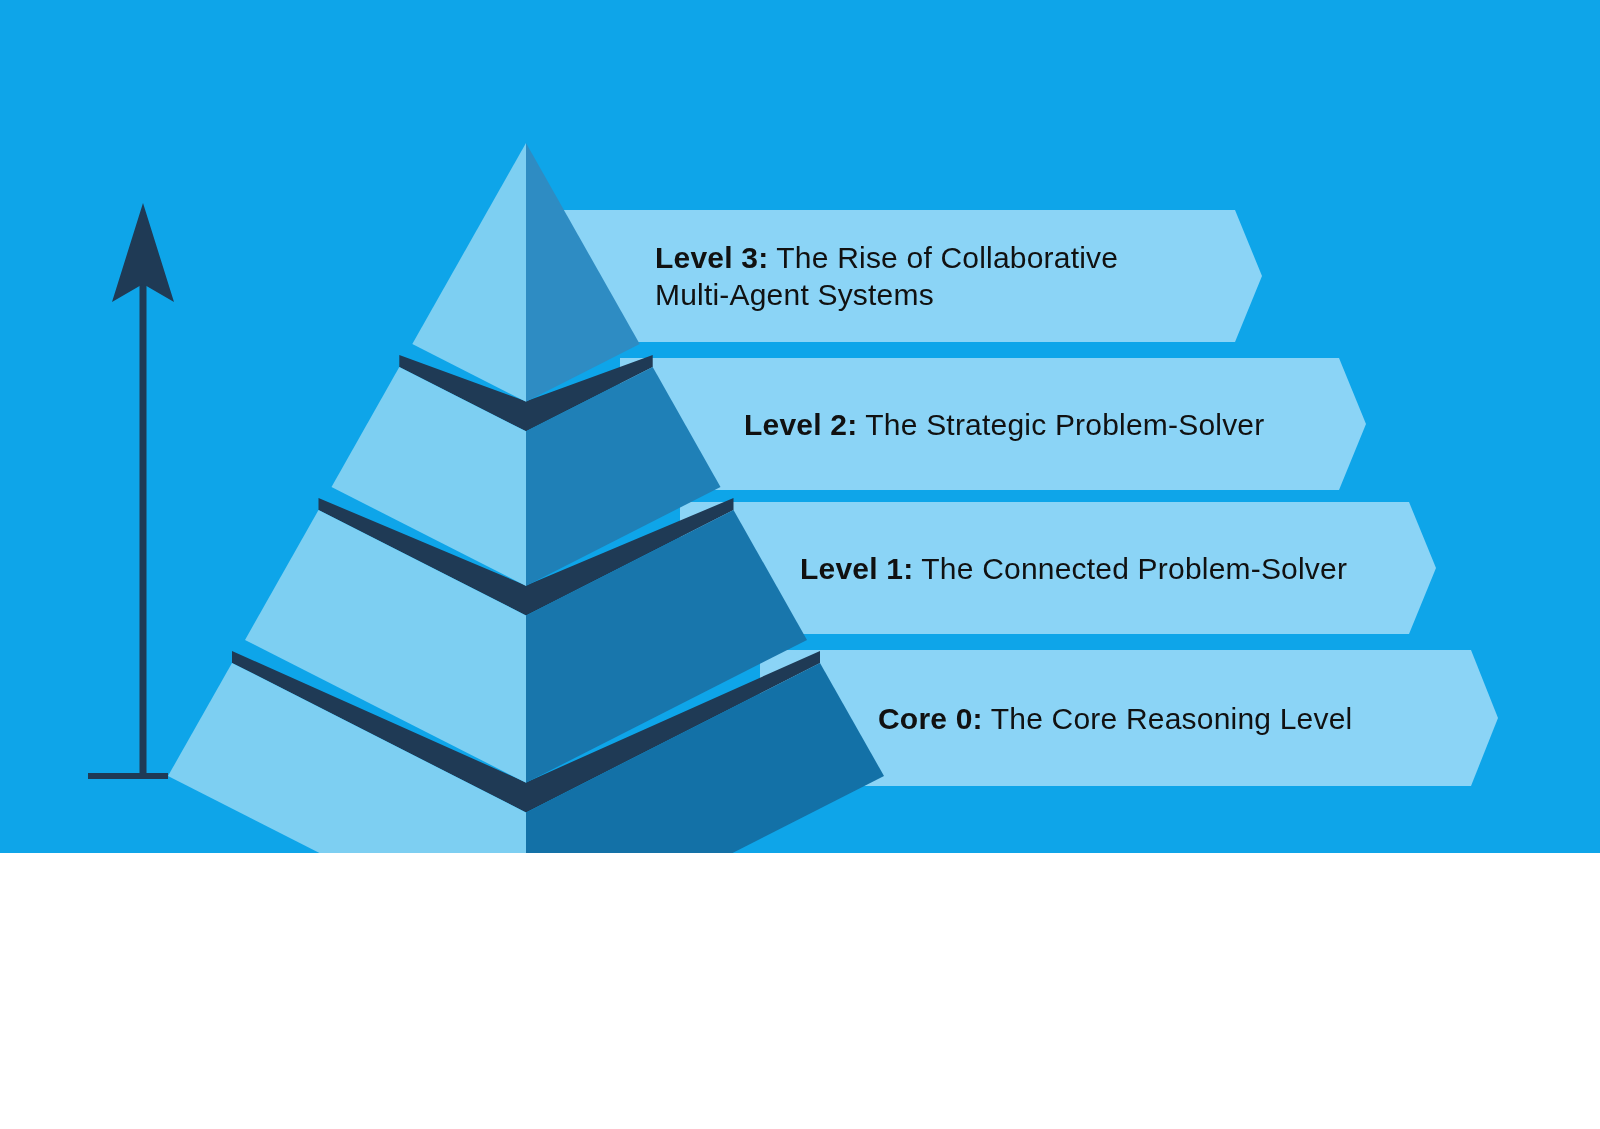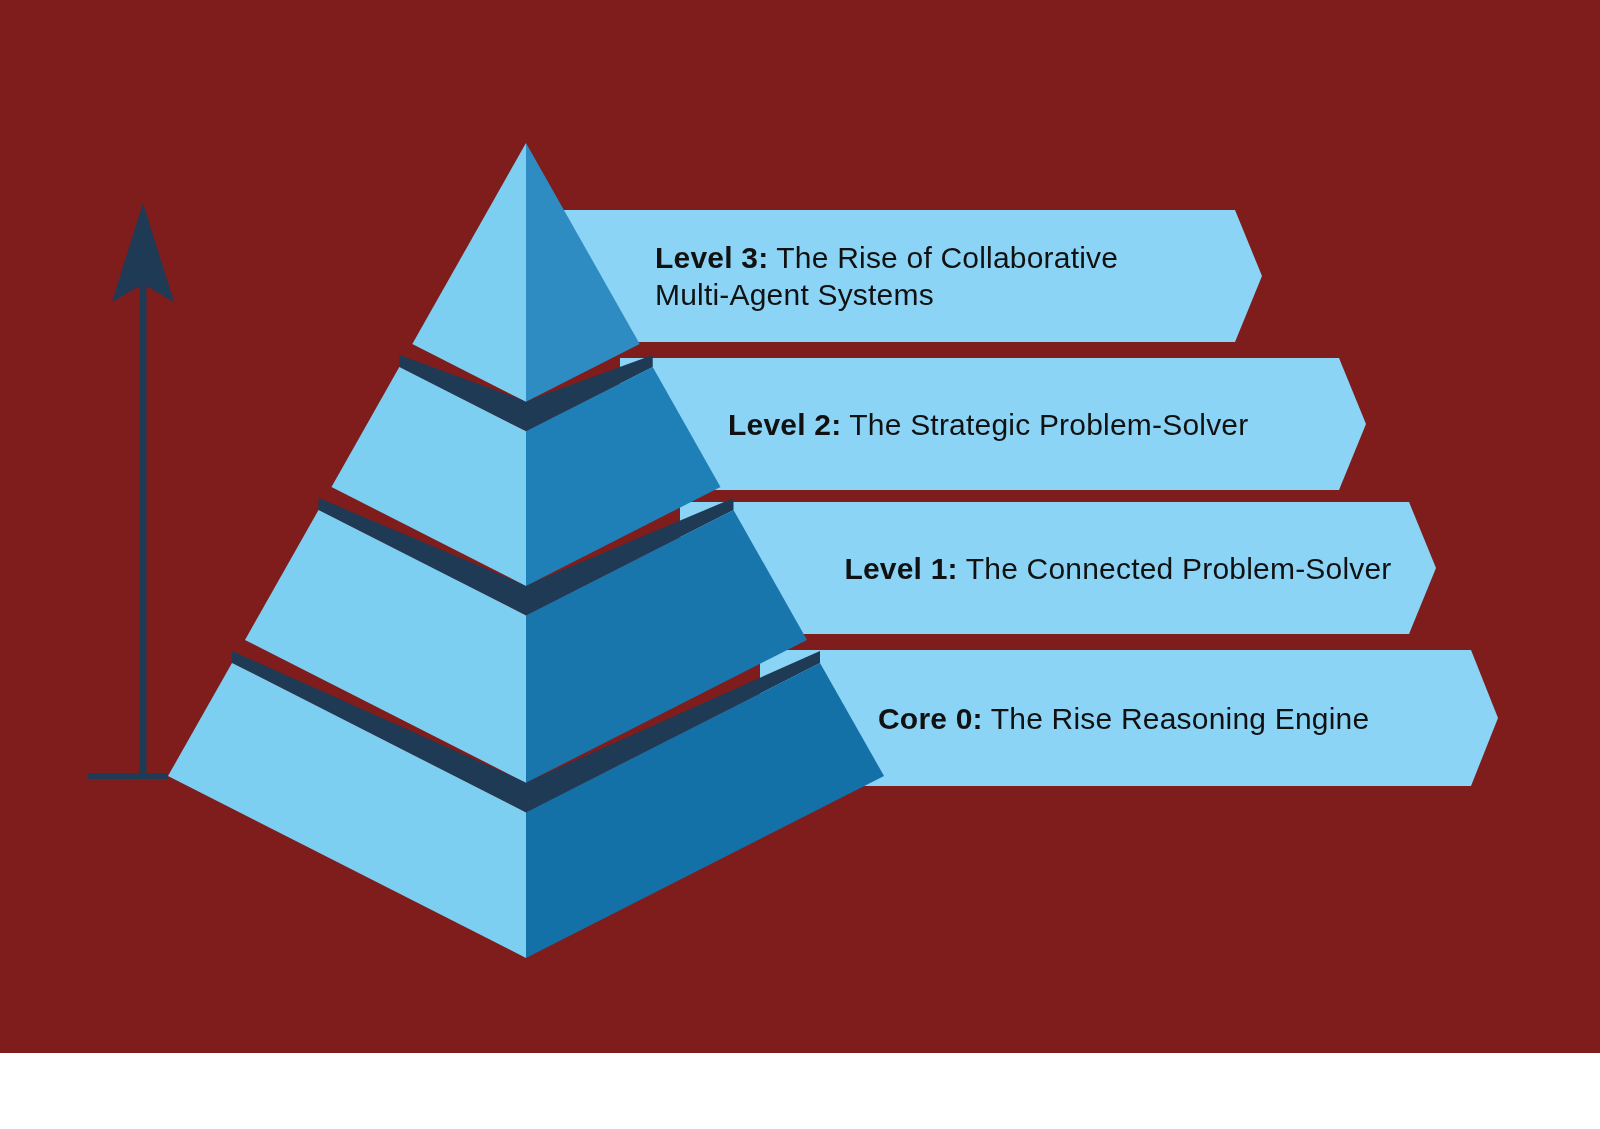--- a/index.html
+++ b/index.html
@@ -1,21 +1,21 @@
 <!DOCTYPE html>
 <html><head>
 <meta charset="utf-8">
 <style>
   html, body { margin: 0; padding: 0; }
   body { font-family: "Liberation Sans", sans-serif; }
   #stage {
     position: relative;
     width: 1600px;
-    height: 1053px;
-    background: #7f1d1d;
+    height: 853px;
+    background: #0ea5e9;
     overflow: hidden;
   }
   #pyramid-svg {
     position: absolute;
     left: 0; top: 0;
     width: 1600px; height: 1129px;
     z-index: 2;
     pointer-events: none;
   }
   .banner {
@@ -27,43 +27,43 @@
     clip-path: polygon(0 0, calc(100% - 27px) 0, 100% 50%, calc(100% - 27px) 100%, 0 100%);
   }
   .banner .txt {
     font-size: 30px;
     line-height: 37px;
     letter-spacing: 0.2px;
   }
   .banner .txt strong { font-weight: bold; }
   #banner-l3 { left: 560px; top: 210px;  width: 702px; height: 132px; padding-left: 95px; }
   #banner-l2 { left: 620px; top: 358px;  width: 746px; height: 132px; padding-left: 108px; }
-  #banner-l1 { left: 680px; top: 502px;  width: 756px; height: 132px; padding-left: 120px; justify-content: center; }
+  #banner-l1 { left: 680px; top: 502px;  width: 756px; height: 132px; padding-left: 120px; }
   #banner-l0 { left: 760px; top: 650px;  width: 738px; height: 136px; padding-left: 118px; }
   #banner-l3 .txt { max-width: 520px; }
 </style>
 </head>
 <body>
 
 <div id="stage">
 
   <div class="banner" id="banner-l3" style="background: rgb(139, 212, 246);">
     <div class="txt" style="color: rgb(17, 17, 17);"><strong>Level 3:</strong> <span>The Rise of Collaborative Multi-Agent Systems</span></div>
   </div>
 
   <div class="banner" id="banner-l2" style="background: rgb(139, 212, 246);">
-    <div class="txt" style="color: rgb(17, 17, 17);"><strong>Level 2:</strong> <span>The Strategic Problem-Solver</span></div>
+    <div class="txt" style="color: rgb(17, 17, 17); margin-left: 16px;"><strong>Level 2:</strong> <span>The Strategic Problem-Solver</span></div>
   </div>
 
   <div class="banner" id="banner-l1" style="background: rgb(139, 212, 246);">
     <div class="txt" style="color: rgb(17, 17, 17);"><strong>Level 1:</strong> <span>The Connected Problem-Solver</span></div>
   </div>
 
   <div class="banner" id="banner-l0" style="background: rgb(139, 212, 246);">
-    <div class="txt" style="color: rgb(17, 17, 17);"><strong>Core 0:</strong> <span>The Rise Reasoning Engine</span></div>
+    <div class="txt" style="color: rgb(17, 17, 17);"><strong>Core 0:</strong> <span>The Core Reasoning Level</span></div>
   </div>
 
   <svg id="pyramid-svg" viewBox="0 0 1600 1129" xmlns="http://www.w3.org/2000/svg">
 
     <g>
       <rect x="139.5" y="280" width="7" height="498" fill="#1f3a55"></rect>
       <polygon points="143,203 174,302 143,284 112,302" fill="#1f3a55"></polygon>
       <rect x="88" y="773" width="80" height="6" fill="#1f3a55"></rect>
     </g>
 

